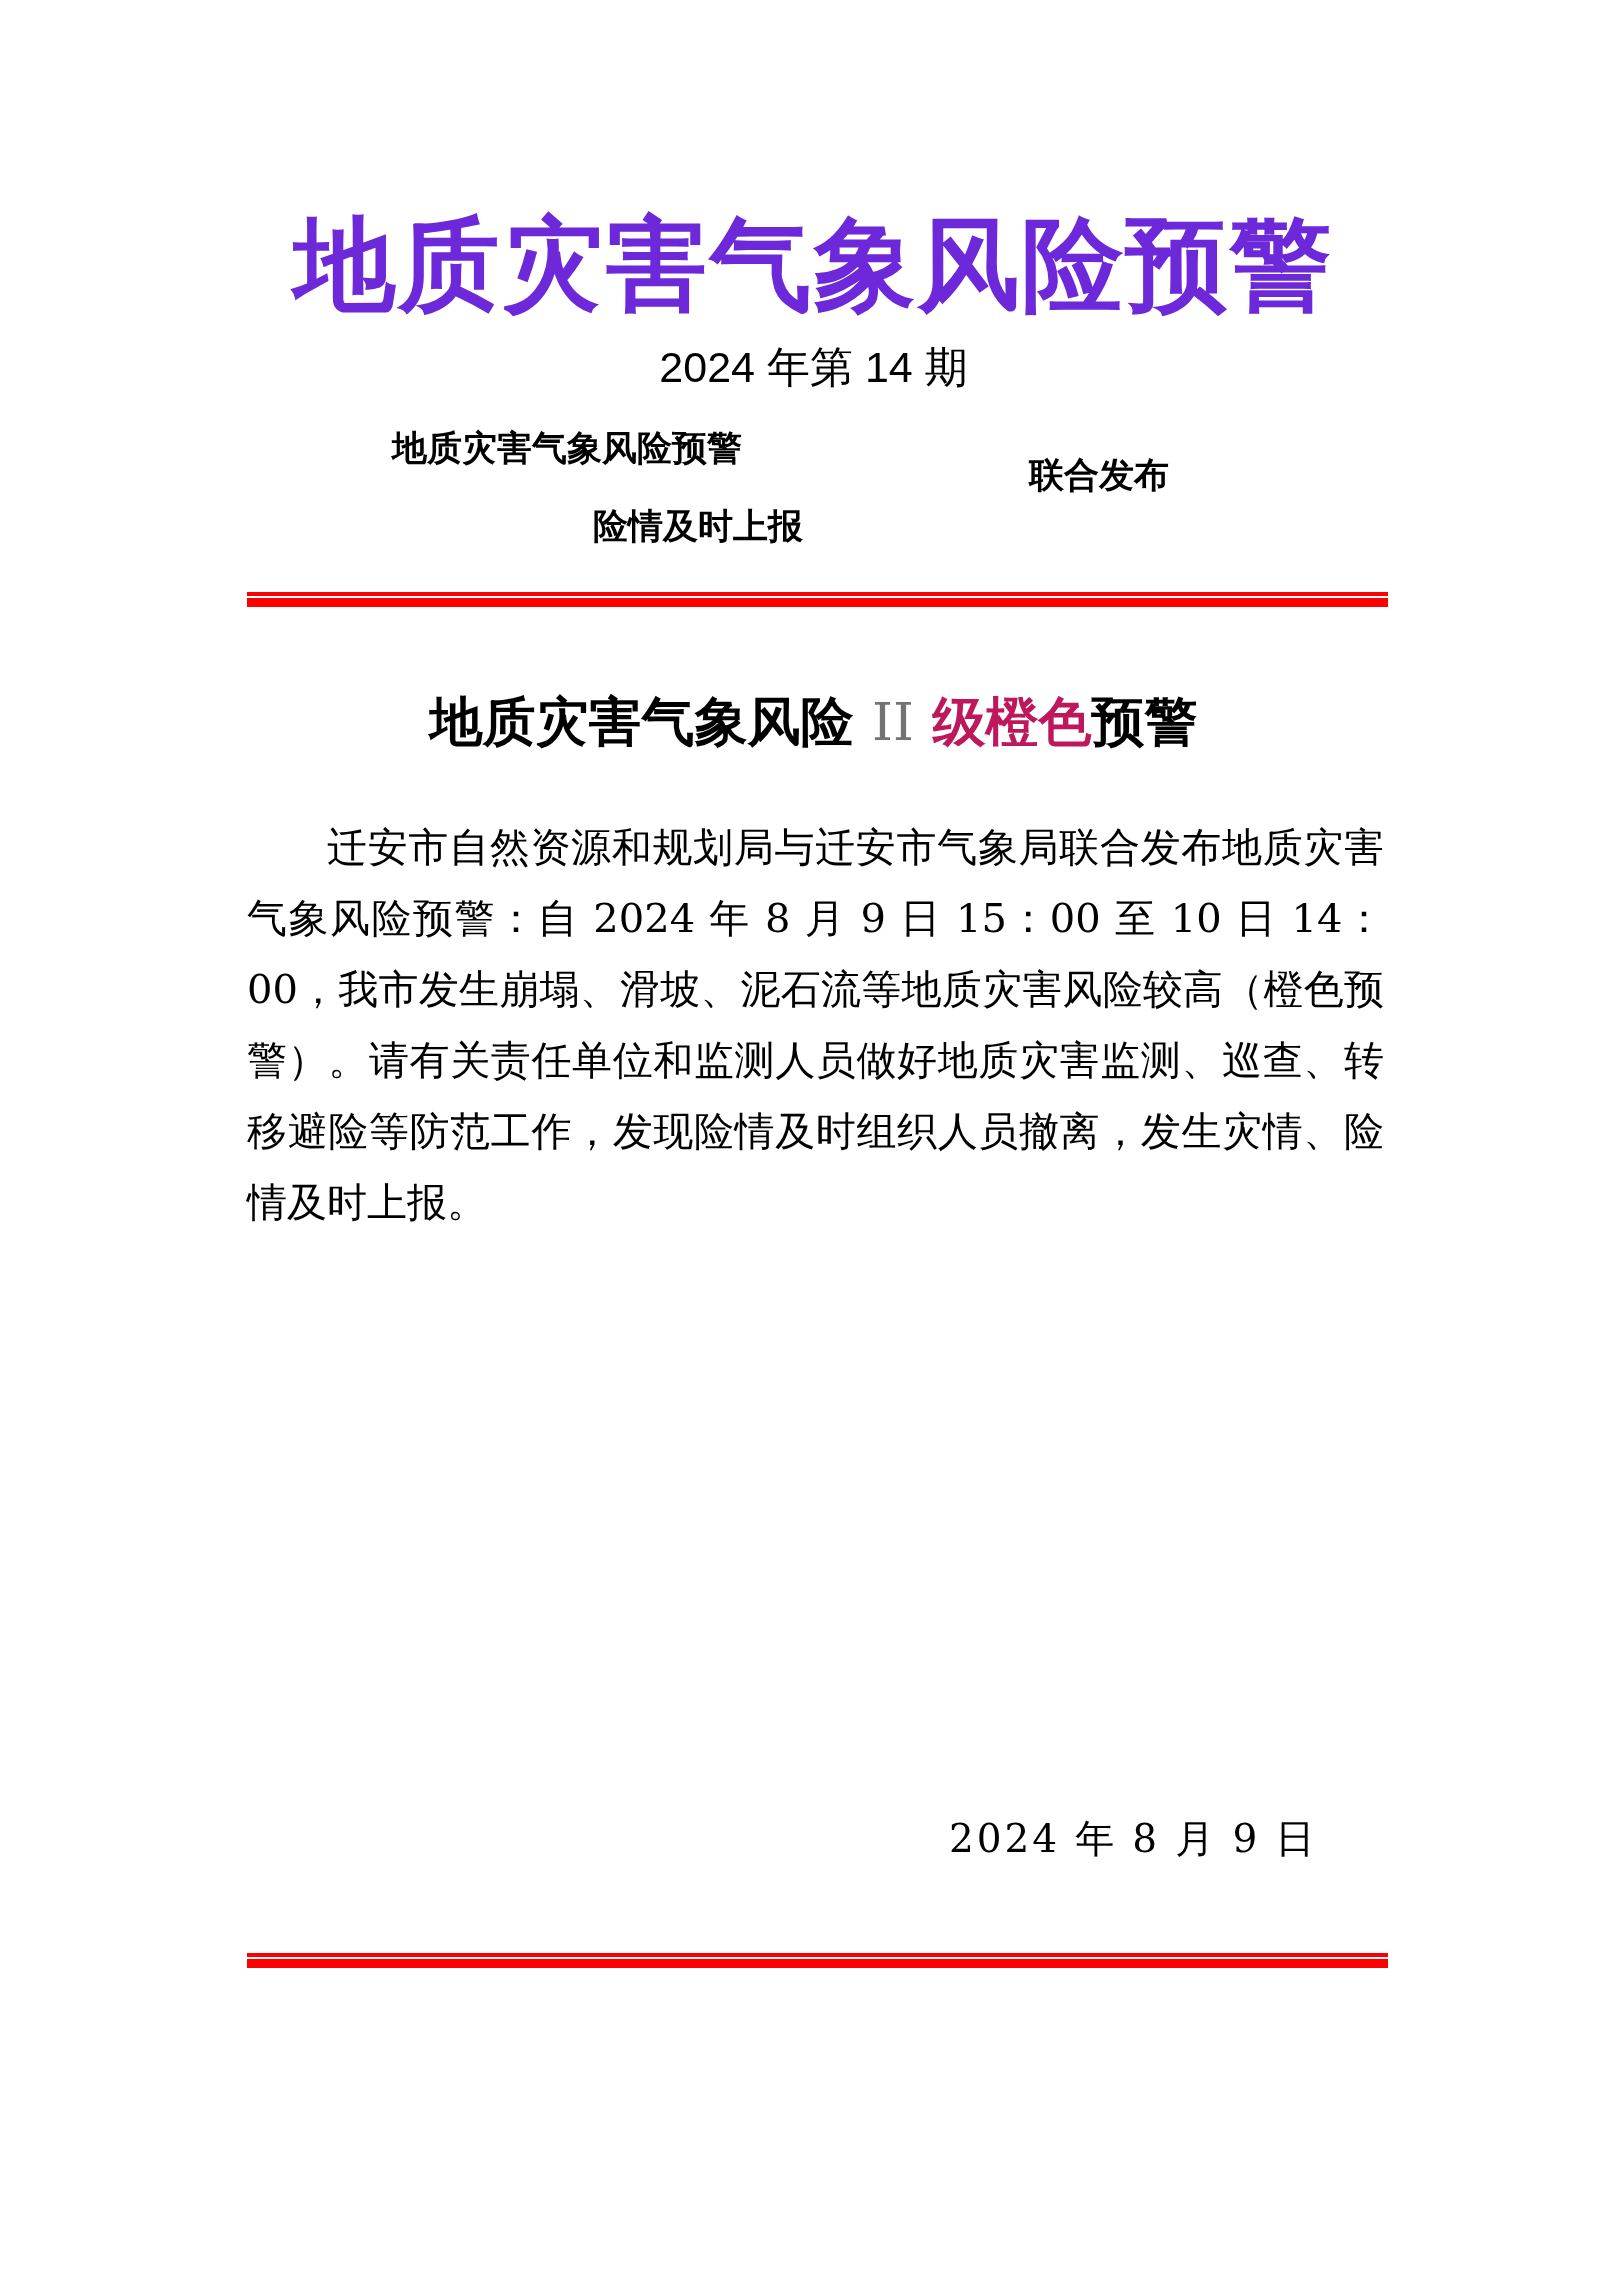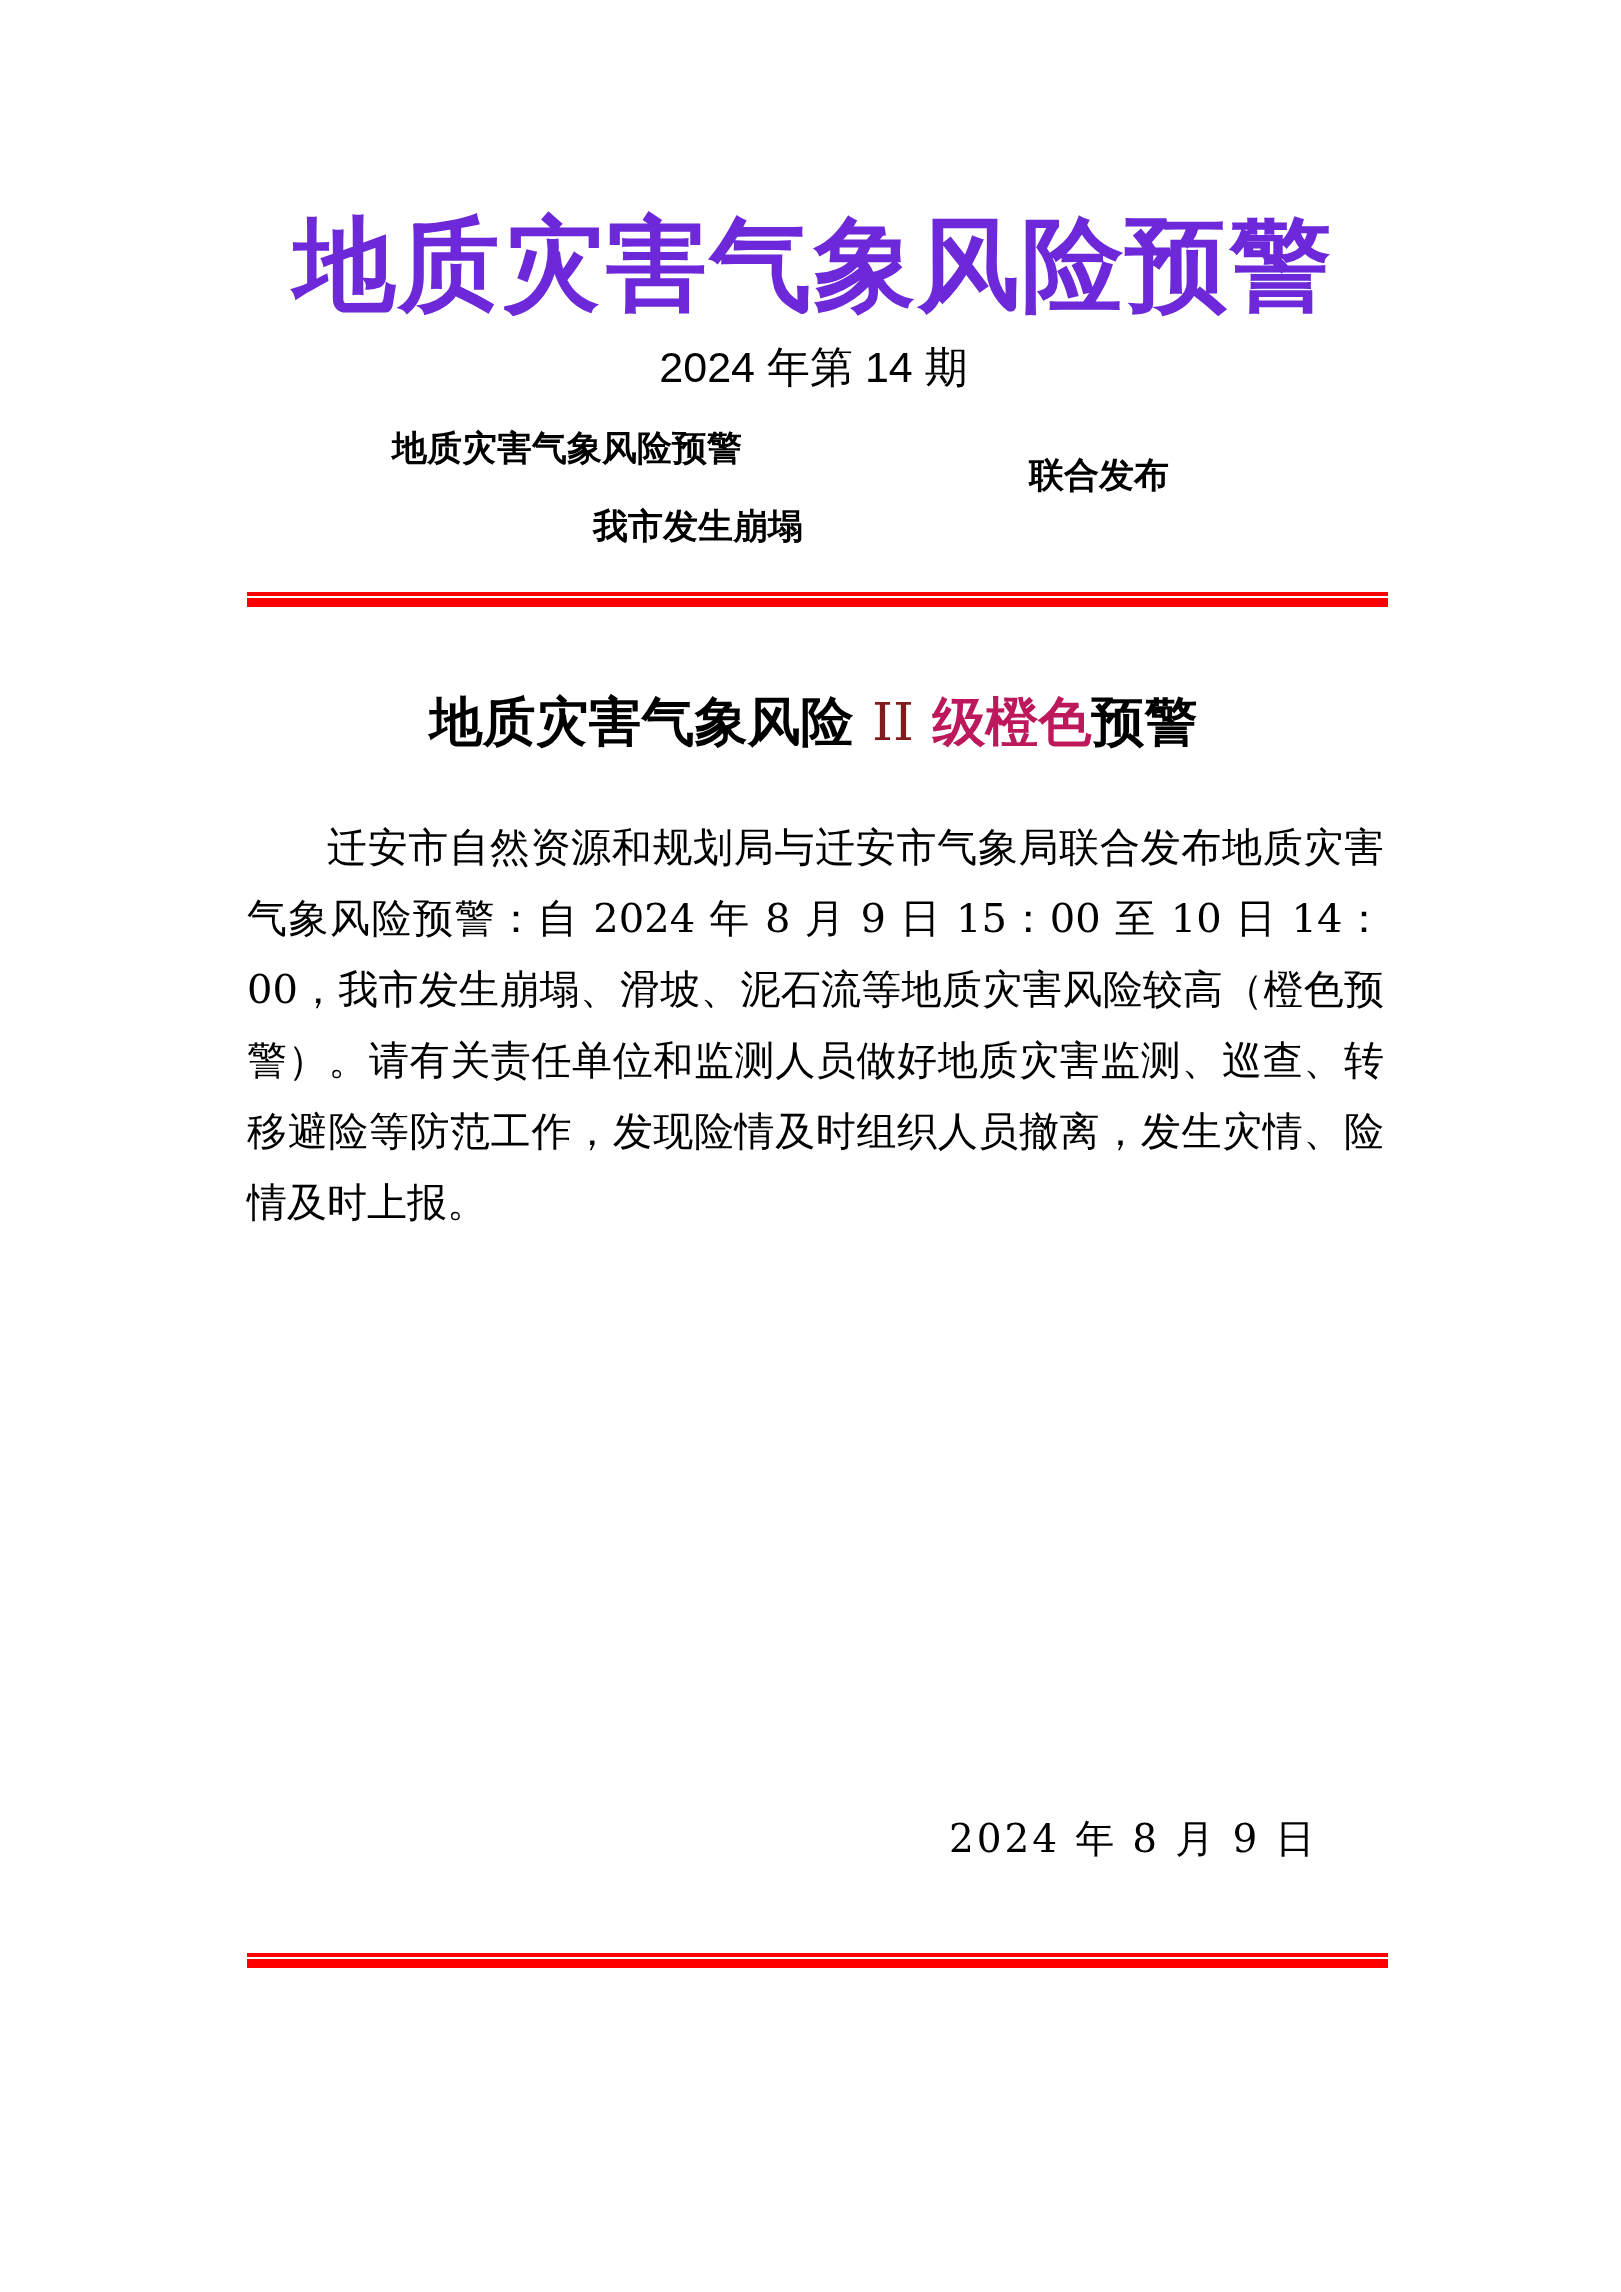--- a/index.html
+++ b/index.html
@@ -17,33 +17,33 @@
   .joint { left: 995px; top: 451px; margin-left: 34px; }
   .rule { left: 247px; width: 1141px; }
   .rule .thin { height: 3.9px; background: #ff0000; }
   .rule .gap { height: 2px; background: #fff; }
   .rule .thick { height: 8.8px; background: #ff0000; }
   .rule-top { top: 592px; }
   .rule-bottom { top: 1953px; }
   .subtitle { left: 241px; top: 686px; width: 1145px; text-align: center;
     font-family: "DejaVu Sans", "Liberation Sans", sans-serif; font-weight: bold; font-size: 53px; line-height: 71px; white-space: nowrap; }
   .subtitle .red { color: #be185d; }
-  .subtitle .roman { font-family: "DejaVu Serif", "Liberation Serif", serif; font-weight: normal; color: #7f1d1d; }
+  .subtitle .roman { font-family: "DejaVu Serif", "Liberation Serif", serif; font-weight: normal; color: #737373; }
   .body-text { left: 247px; top: 812px; width: 1137px; font-size: 40px; line-height: 71px;
     text-indent: 80px; text-align: justify; }
   .date { left: 949px; top: 1811px; font-size: 39px; line-height: 55px; white-space: nowrap; letter-spacing: 2.9px; }
 </style>
 </head>
 <body>
 
 <div class="abs masthead">地质灾害气象风险预警</div>
 <div class="abs issue">2024 年第 14 期</div>
 
 <div class="abs org org1">地质灾害气象风险预警</div>
-<div class="abs org org2">我市发生崩塌</div>
+<div class="abs org org2">险情及时上报</div>
 <div class="abs org joint">联合发布</div>
 
 <div class="abs rule rule-top">
   <div class="thin"></div>
     <div class="gap"></div>
     <div class="thick"></div>
 </div>
 
 <div class="abs subtitle">
   <span>地质灾害气象风险 </span><span class="roman">II</span><span class="red"> 级橙色</span><span>预警</span>

